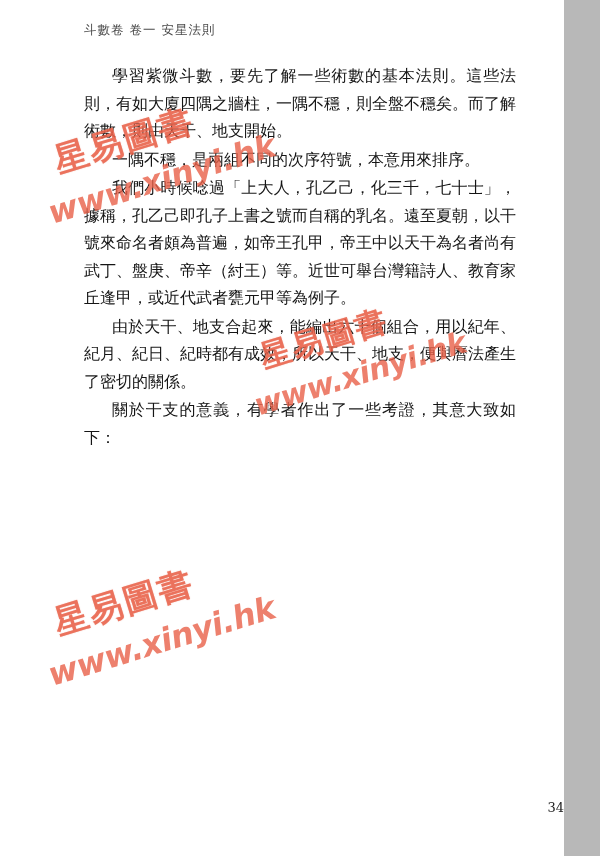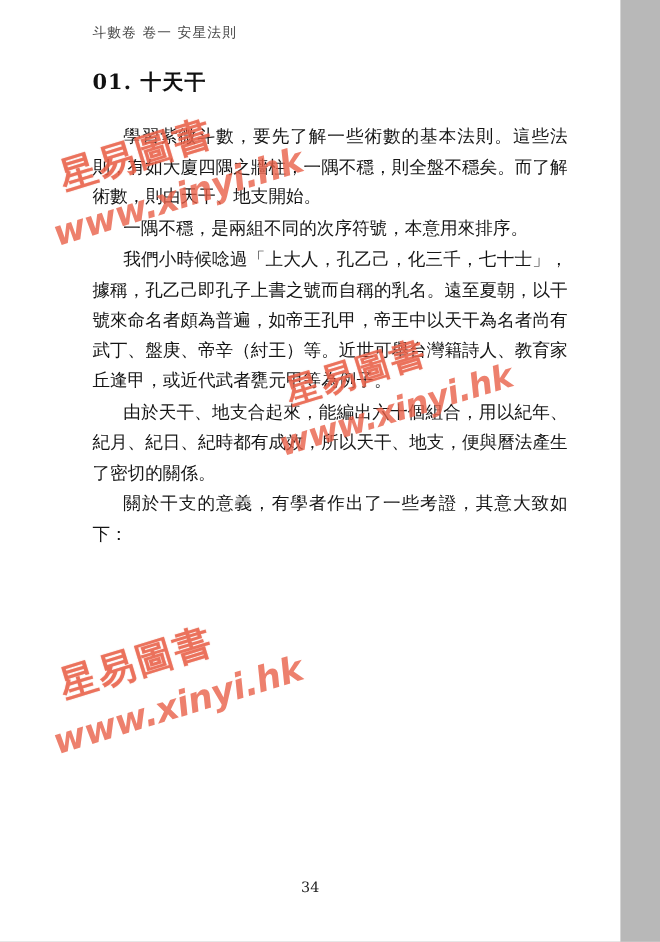--- a/index.html
+++ b/index.html
@@ -57,21 +57,21 @@
     text-indent: 28px;
     font-family: "DejaVu Serif", "Liberation Serif", serif;
   }
 
   
   .page-number {
     position: absolute;
     left: 0;
     right: 0;
     top: 800px;
-    text-align: center;
+    text-align: right;
     font-size: 13px;
     color: #222;
     font-family: "DejaVu Serif", "Liberation Serif", serif;
   }
 
   
   .wm {
     position: absolute;
     pointer-events: none;
     user-select: none;
@@ -103,21 +103,20 @@
   .wm6 { top: 622px; left: 44px; transform: rotate(-17deg); }
 </style>
 </head>
 <body>
 
 <div id="page">
 
   <div class="header">斗數卷 卷一 安星法則</div>
 
   <div class="content">
-    <h1 class="chapter-title">01. 十天干</h1>
 
     <p class="para">學習紫微斗數，要先了解一些術數的基本法則。這些法則，有如大廈四隅之牆柱，一隅不穩，則全盤不穩矣。而了解術數，則由天干、地支開始。</p>
     <p class="para">一隅不穩，是兩組不同的次序符號，本意用來排序。</p>
     <p class="para">我們小時候唸過「上大人，孔乙己，化三千，七十士」，據稱，孔乙己即孔子上書之號而自稱的乳名。遠至夏朝，以干號來命名者頗為普遍，如帝王孔甲，帝王中以天干為名者尚有武丁、盤庚、帝辛（紂王）等。近世可舉台灣籍詩人、教育家丘逢甲，或近代武者甕元甲等為例子。</p>
     <p class="para">由於天干、地支合起來，能編出六十個組合，用以紀年、紀月、紀日、紀時都有成效，所以天干、地支，便與曆法產生了密切的關係。</p>
     <p class="para">關於干支的意義，有學者作出了一些考證，其意大致如下：</p>
   </div>
 
   <div class="page-number">34</div>
 

